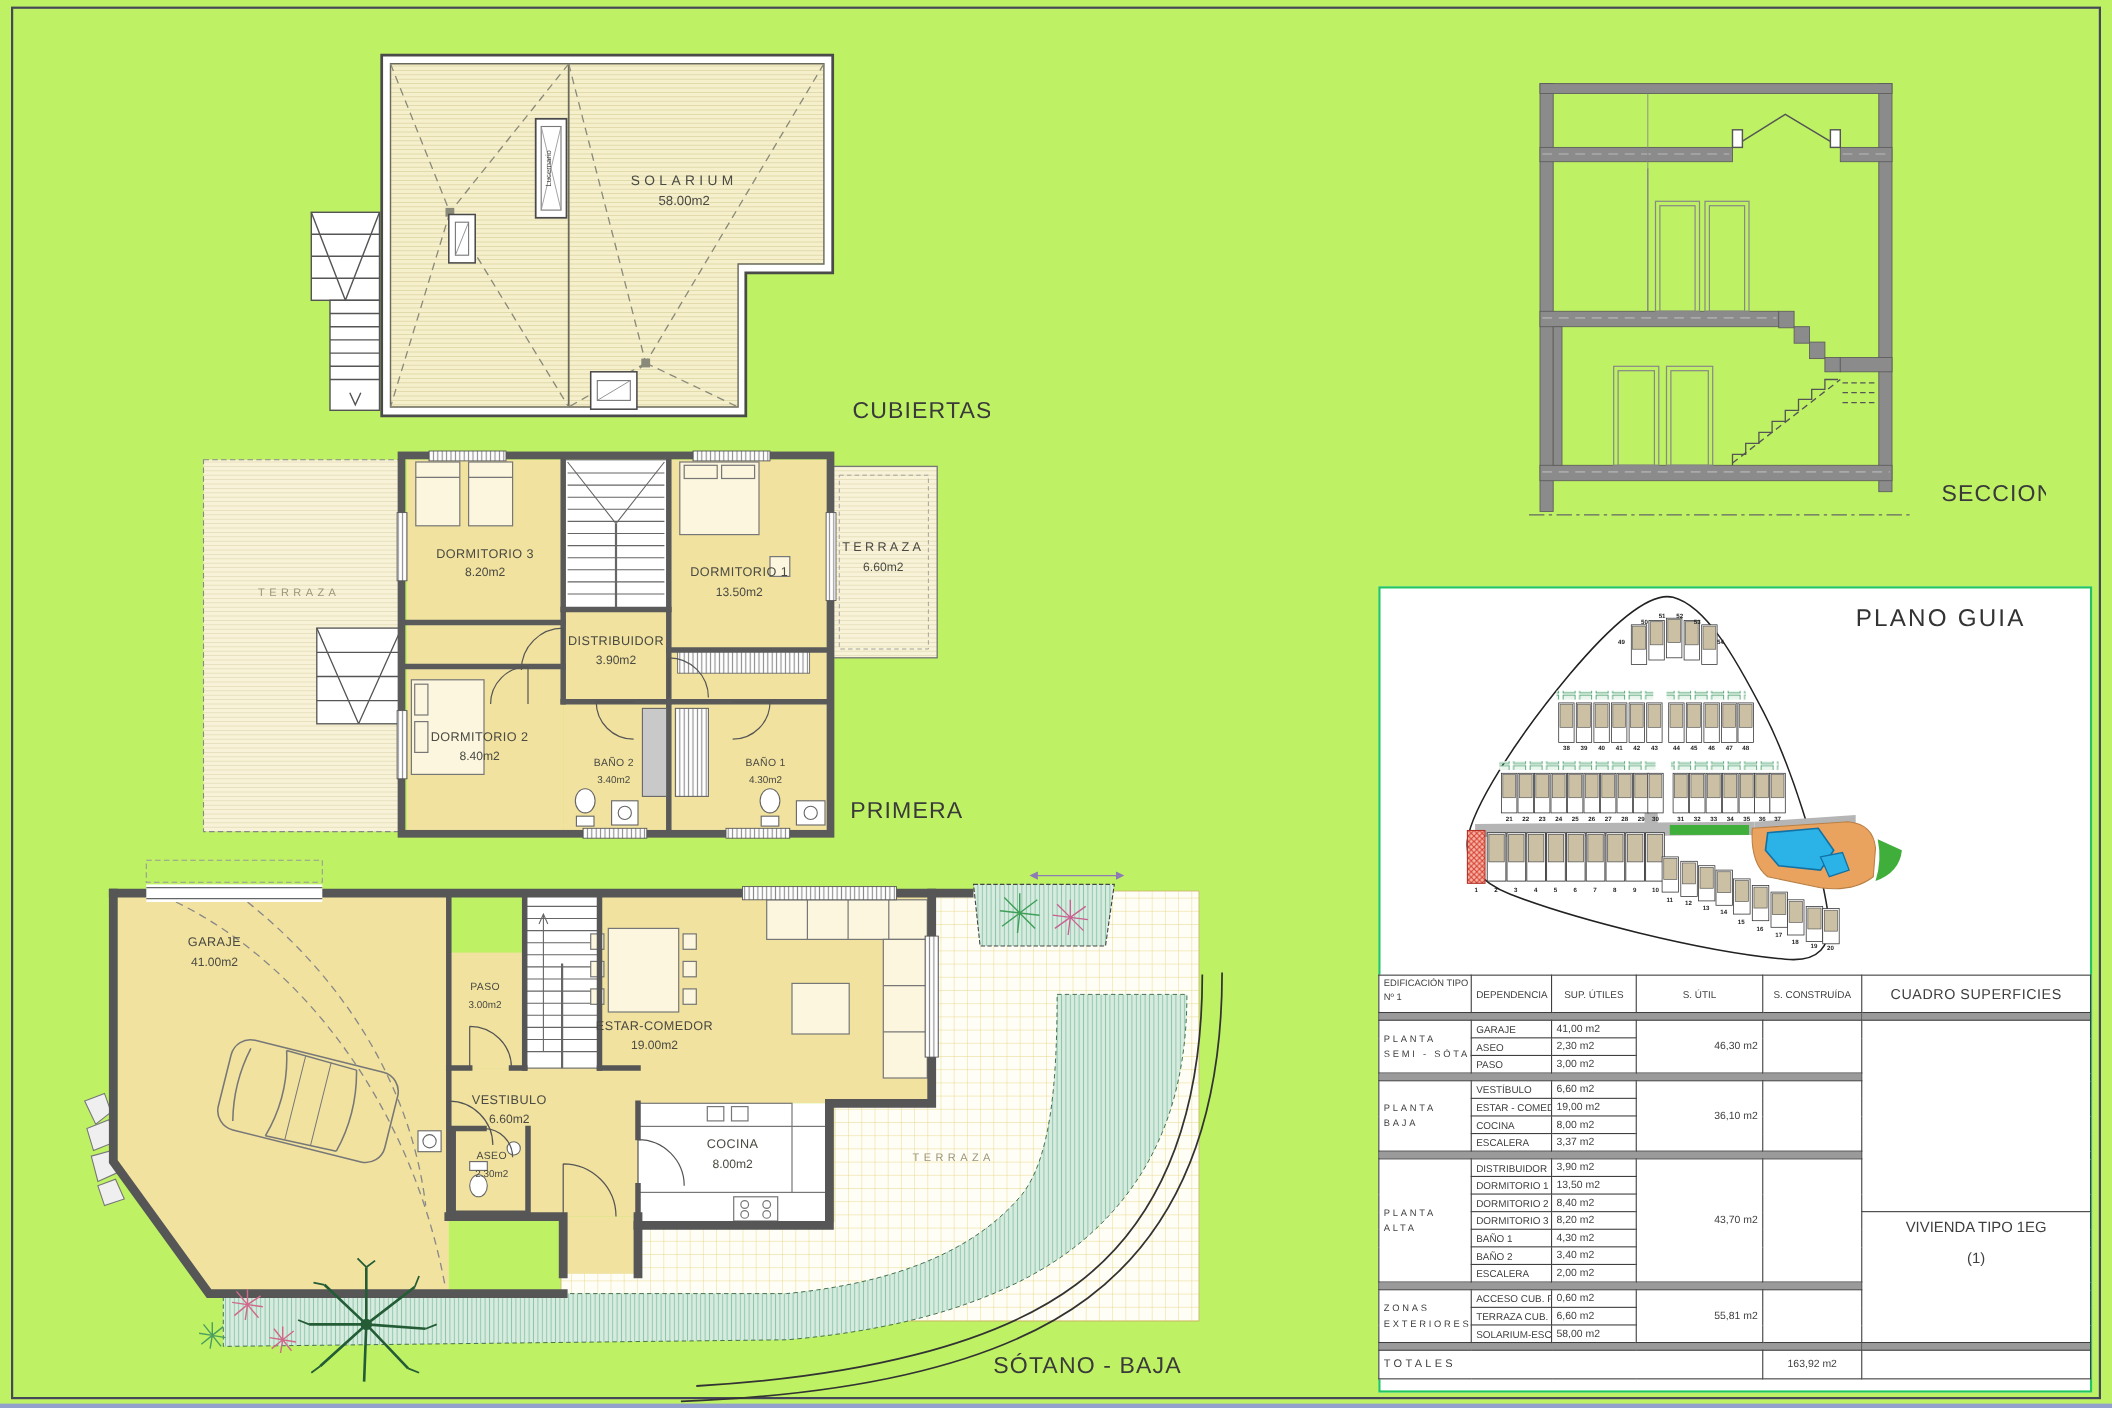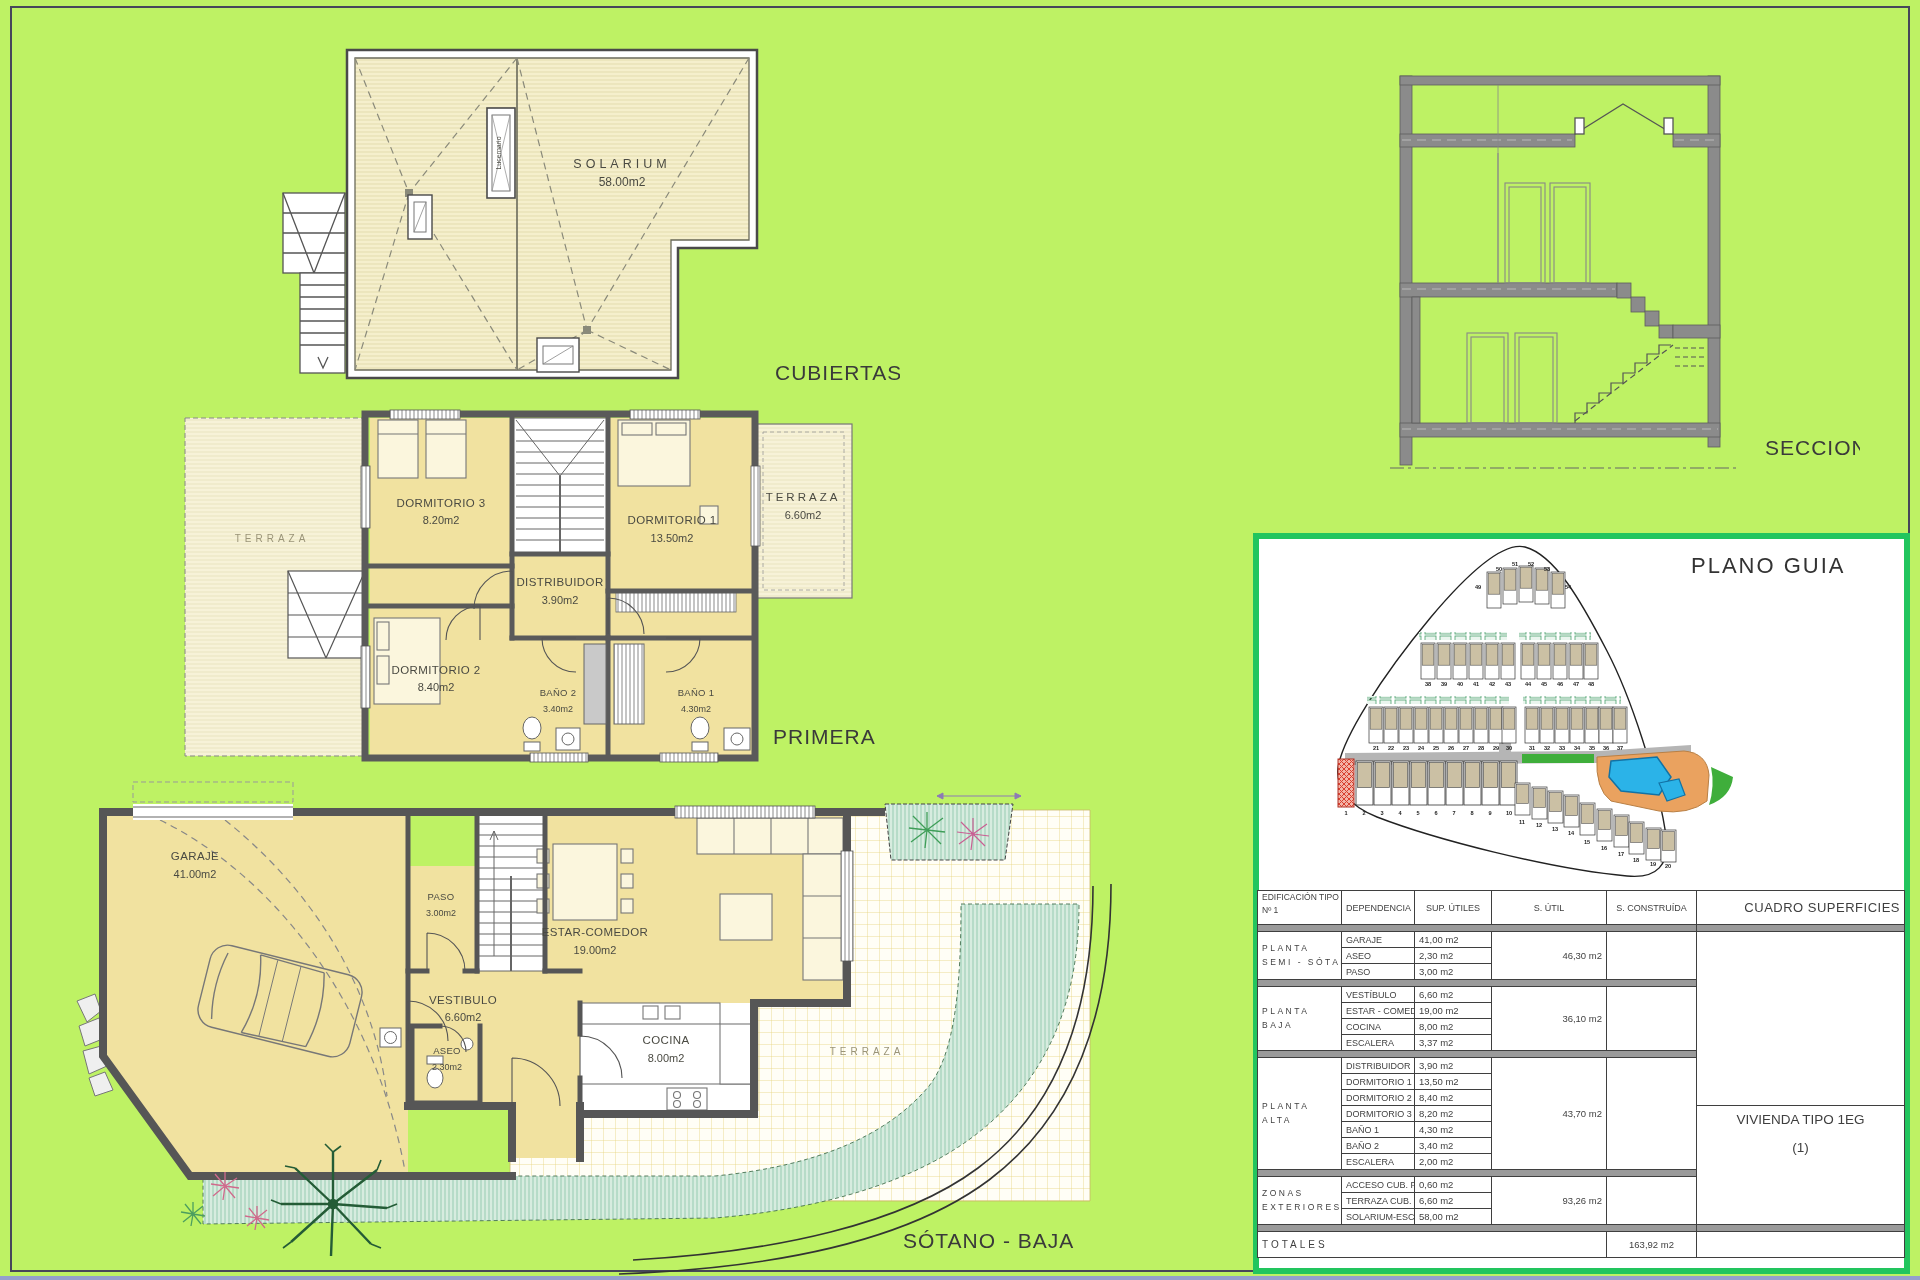--- a/index.html
+++ b/index.html
@@ -10,33 +10,33 @@
   .abs{position:absolute}
   svg text{font-family:"Liberation Sans",sans-serif;fill:#4a4a42}
   .rn{font-size:11.5px;letter-spacing:.4px;text-anchor:middle}
   .ra{font-size:11px;text-anchor:middle}
   .rns{font-size:9.5px;letter-spacing:.3px;text-anchor:middle}
   .ras{font-size:9px;text-anchor:middle}
   .plant{font-size:21px;fill:#3a3a3a;letter-spacing:1px}
   .terl{font-size:10px;letter-spacing:4px;fill:#9a9478;text-anchor:middle}
   .guiat{font-size:22px;letter-spacing:2px;fill:#333}
   .lot{font-size:5.6px;font-weight:bold;fill:#222;text-anchor:middle}
-  .panel{position:absolute;left:1253px;top:533px;width:645px;height:729px;border:6px solid #22c55e;background:#fff}
+  .panel{position:absolute;left:1253px;top:533px;width:645px;height:729px;border:2px solid #22c55e;background:#fff}
   table.sup{position:absolute;left:-2px;top:351px;width:647px;border-collapse:collapse;table-layout:fixed;
             font-size:9.5px;color:#3f3f3f;background:#fff}
   table.sup td{border:1px solid #3f3f3f;padding:0 4px;overflow:hidden;white-space:nowrap}
   tr.hd{height:34px}
   tr.r{height:16px}
   tr.sp{height:7px}
   tr.tot{height:26px}
   td.sepc{background:#9a9a9a;padding:0}
   td.grp{letter-spacing:2.5px;font-size:8.5px;padding-left:8px;vertical-align:middle;line-height:1.6}
   td.hcell{font-size:9px;vertical-align:middle}
   td.hedif{font-size:8.5px;vertical-align:top;padding-top:3px;line-height:1.5}
-  td.hcua{font-size:13px;text-align:right;letter-spacing:.5px}
+  td.hcua{font-size:13px;text-align:center;letter-spacing:.5px}
   td.dep{font-size:9px}
   td.val{text-align:left;padding-right:14px}
   td.sub{text-align:right}
   td.viv{vertical-align:top;text-align:center;font-size:13.5px;padding-top:12px;line-height:2.1}
   td.totlab{letter-spacing:3px;font-size:10px;padding-left:10px}
   td.totval{text-align:center}
 </style>
 </head>
 <body>
 
@@ -694,21 +694,21 @@
       <tr class="sp">
             <td class="sepc" colspan="5"></td>
           </tr>
       <tr class="r">
         <td class="grp" rowspan="3">
               <div>ZONAS</div>
               <div>EXTERIORES</div>
             </td>
         <td class="dep">ACCESO CUB. PB</td>
         <td class="val">0,60 m2</td>
-        <td class="sub" rowspan="3">93,26 m2</td>
+        <td class="sub" rowspan="3">55,81 m2</td>
         <td rowspan="3"></td>
       </tr>
       <tr class="r">
             <td class="dep">TERRAZA CUB. PA</td>
             <td class="val">6,60 m2</td>
           </tr>
       <tr class="r">
             <td class="dep">SOLARIUM-ESCAL.</td>
             <td class="val">58,00 m2</td>
           </tr>

